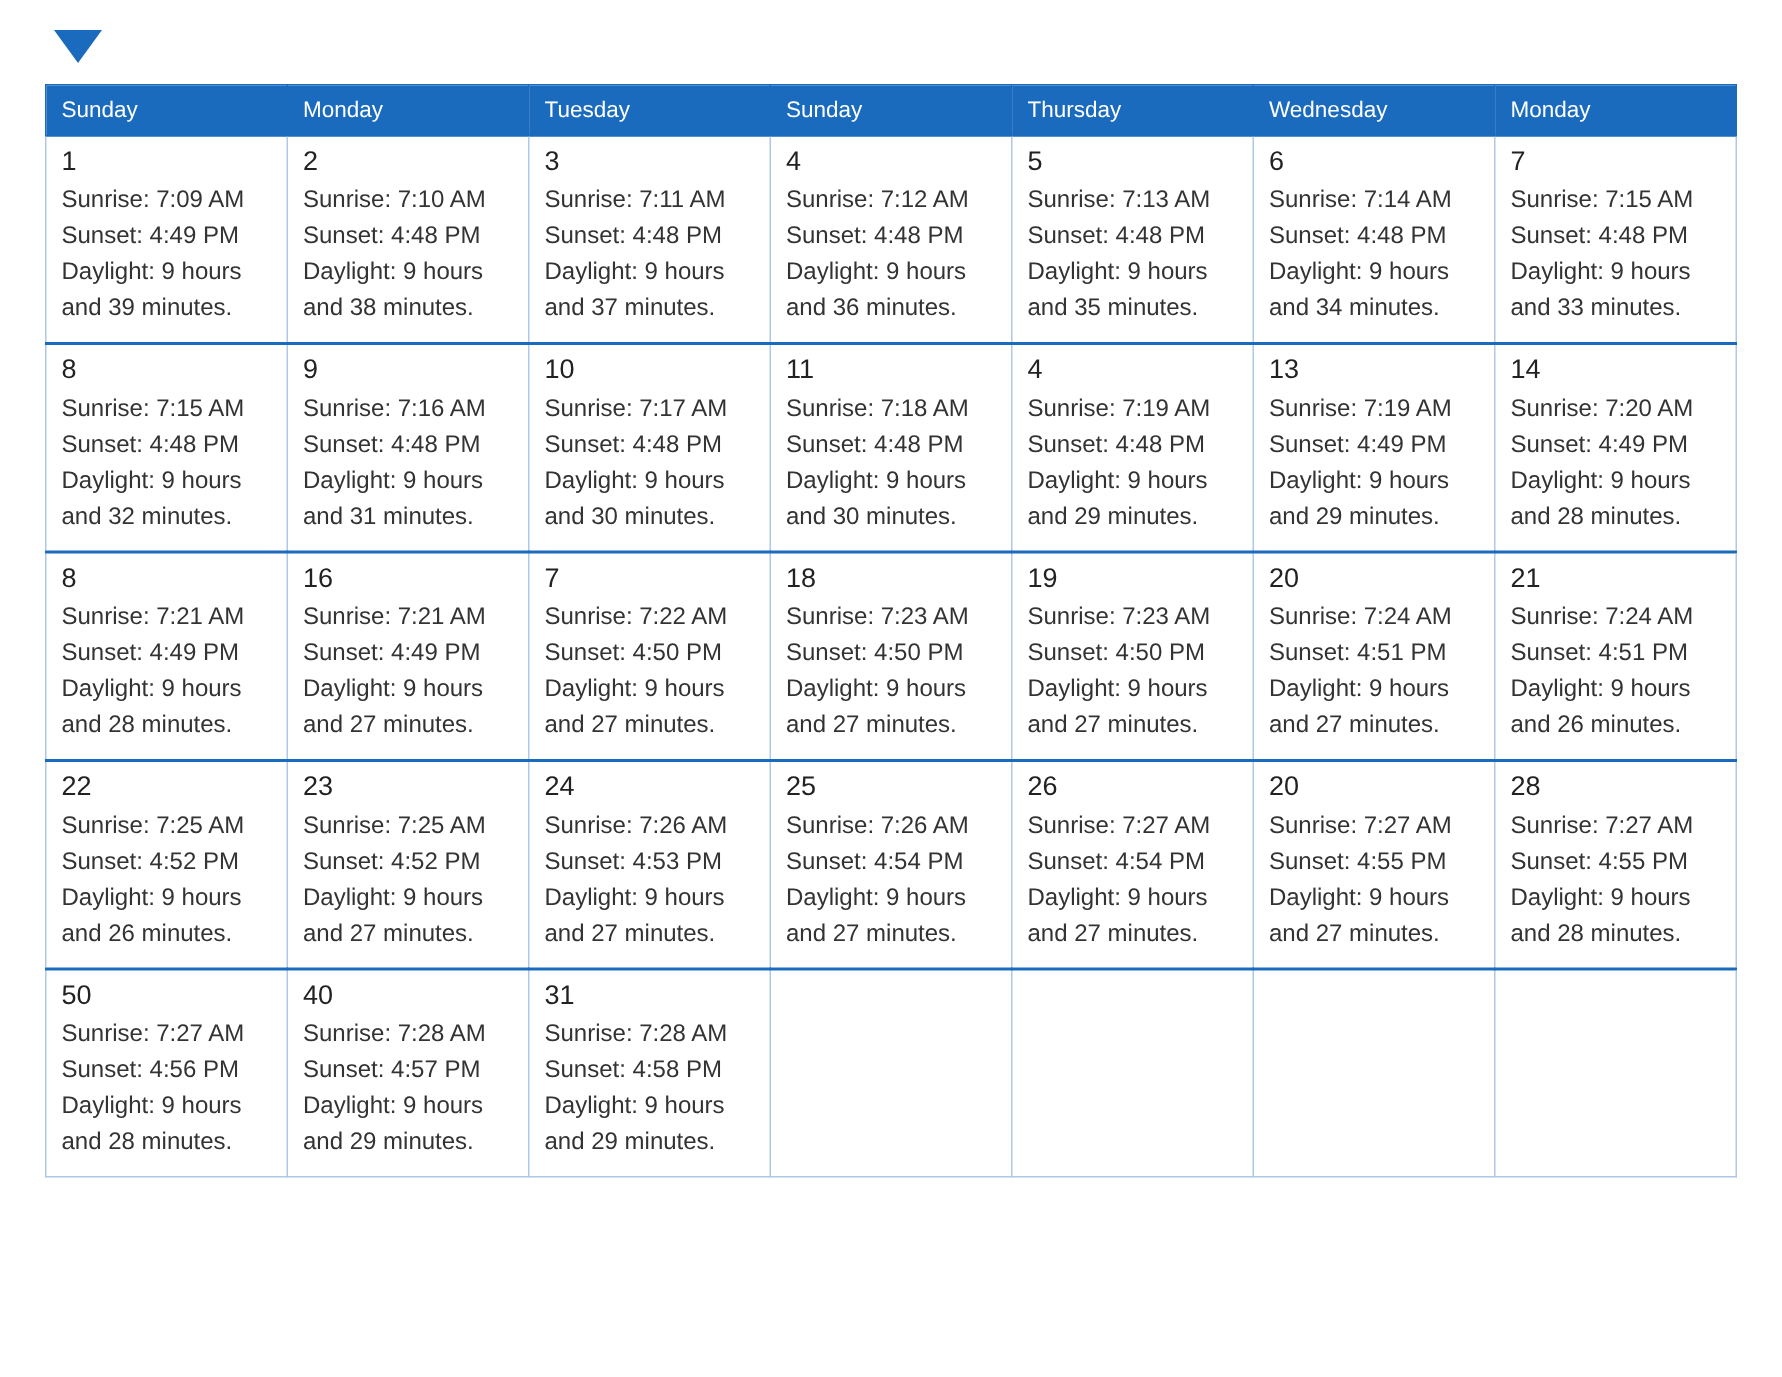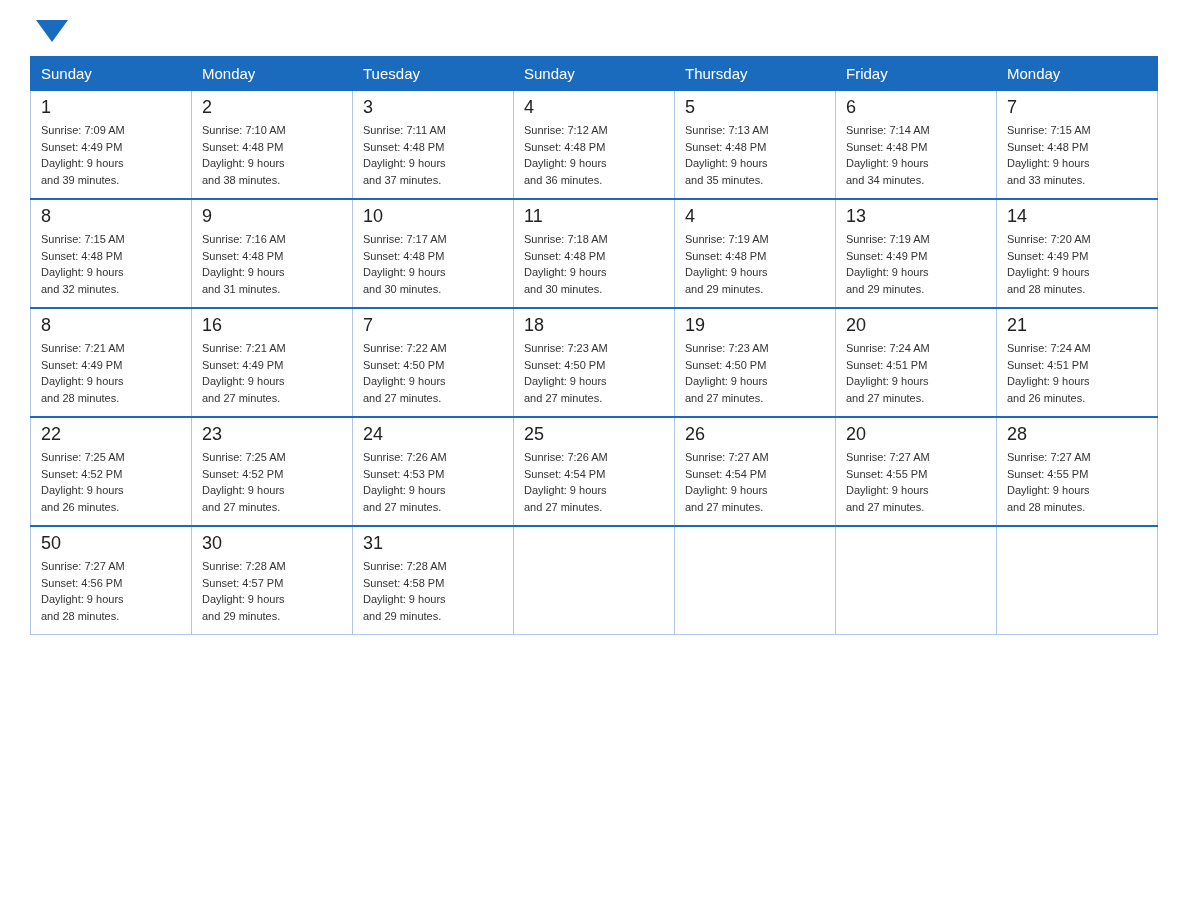--- a/index.html
+++ b/index.html
@@ -83,21 +83,21 @@
       min-height: 100px;
     }
     .day-number {
       font-size: 18px;
       font-weight: normal;
       color: #222;
       display: block;
       margin-bottom: 4px;
     }
     .day-info {
-      font-size: 11px;
+      font-size: 16px;
       line-height: 1.5;
       color: #333;
     }
     .empty-cell {
       background: #fff;
     }
     tr { border-bottom: 2px solid #1a6bbd; }
     tr:last-child { border-bottom: none; }
   </style>
 </head>
@@ -118,21 +118,21 @@
 </div>
 
 <table class="calendar">
   <thead>
     <tr>
     <th>Sunday</th>
         <th>Monday</th>
         <th>Tuesday</th>
         <th>Sunday</th>
         <th>Thursday</th>
-        <th>Friday</th>
+        <th>Wednesday</th>
         <th>Monday</th>
       </tr>
   </thead>
   <tbody id="calendar-body">
   <tr>
         <td>
         <span class="day-number">1</span>
         <div class="day-info">
           Sunrise: 7:09 AM<br>
           Sunset: 4:49 PM<br>
@@ -394,21 +394,21 @@
         <td>
         <span class="day-number">50</span>
         <div class="day-info">
           Sunrise: 7:27 AM<br>
           Sunset: 4:56 PM<br>
           Daylight: 9 hours<br>
           and 28 minutes.
         </div>
       </td>
         <td>
-        <span class="day-number">30</span>
+        <span class="day-number">40</span>
         <div class="day-info">
           Sunrise: 7:28 AM<br>
           Sunset: 4:57 PM<br>
           Daylight: 9 hours<br>
           and 29 minutes.
         </div>
       </td>
         <td>
         <span class="day-number">31</span>
         <div class="day-info">

